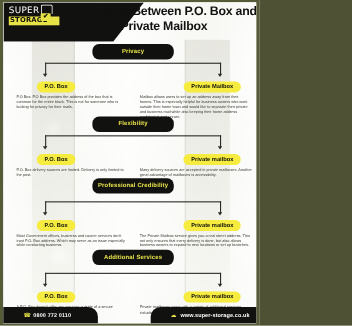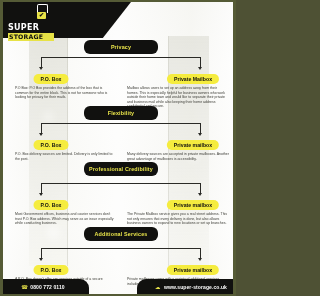--- a/index.html
+++ b/index.html
@@ -38,22 +38,22 @@
   .glow{position:absolute;border-radius:50%;background:rgba(255,255,255,.55);filter:blur(4px);}
 
   
   .header{position:absolute;left:0;top:0;width:236px;height:36px;z-index:6;}
   .hdr-black{
     position:absolute;left:0;top:0;width:128px;height:36px;background:#11110f;
     clip-path:polygon(0 0,100% 0,78% 100%,0 100%);
   }
   .logo{position:absolute;left:5px;top:4px;width:46px;}
   .logo-row1{
-    display:block;font-size:8px;font-weight:700;letter-spacing:.3px;
-    color:#ffffff;line-height:8px;font-family:"DejaVu Sans",sans-serif;margin-top:18px;
+    display:block;font-size:8px;font-weight:400;letter-spacing:.3px;
+    color:#ffffff;line-height:8px;font-family:"DejaVu Sans",sans-serif;
   }
   .logo-row2{
     display:block;font-size:6.2px;font-weight:700;letter-spacing:.2px;
     color:#11110f;background:#e7e246;line-height:8px;padding:0 1px;margin-top:1px;
     font-family:"DejaVu Sans",sans-serif;
   }
   .logo-mark{
     position:absolute;left:34px;top:2px;width:9px;height:8px;
     border:1.4px solid #ffffff;border-bottom:none;border-radius:2px 2px 0 0;
   }
@@ -128,20 +128,21 @@
   <div class="glow" style="left:186px;top:150px;width:9px;height:9px;"></div>
 
   <div class="header">
     <div class="hdr-black"></div>
     <div class="logo">
       <span class="logo-row1">SUPER</span>
       <span class="logo-row2">STORAGE</span>
     </div>
     <div class="logo-mark"></div>
     <div class="logo-tick">✔</div>
+    <div class="title">Difference Between P.O. Box and Private Mailbox</div>
   </div>
 
   <div class="section" style="top:38px;">
     <div class="node" style="top:0;">Privacy</div>
     <div class="connector" style="top:17px;">
       <div class="hline"></div>
         <div class="vl"></div>
         <div class="vr"></div>
       <div class="arrow l"></div>
         <div class="arrow r"></div>

